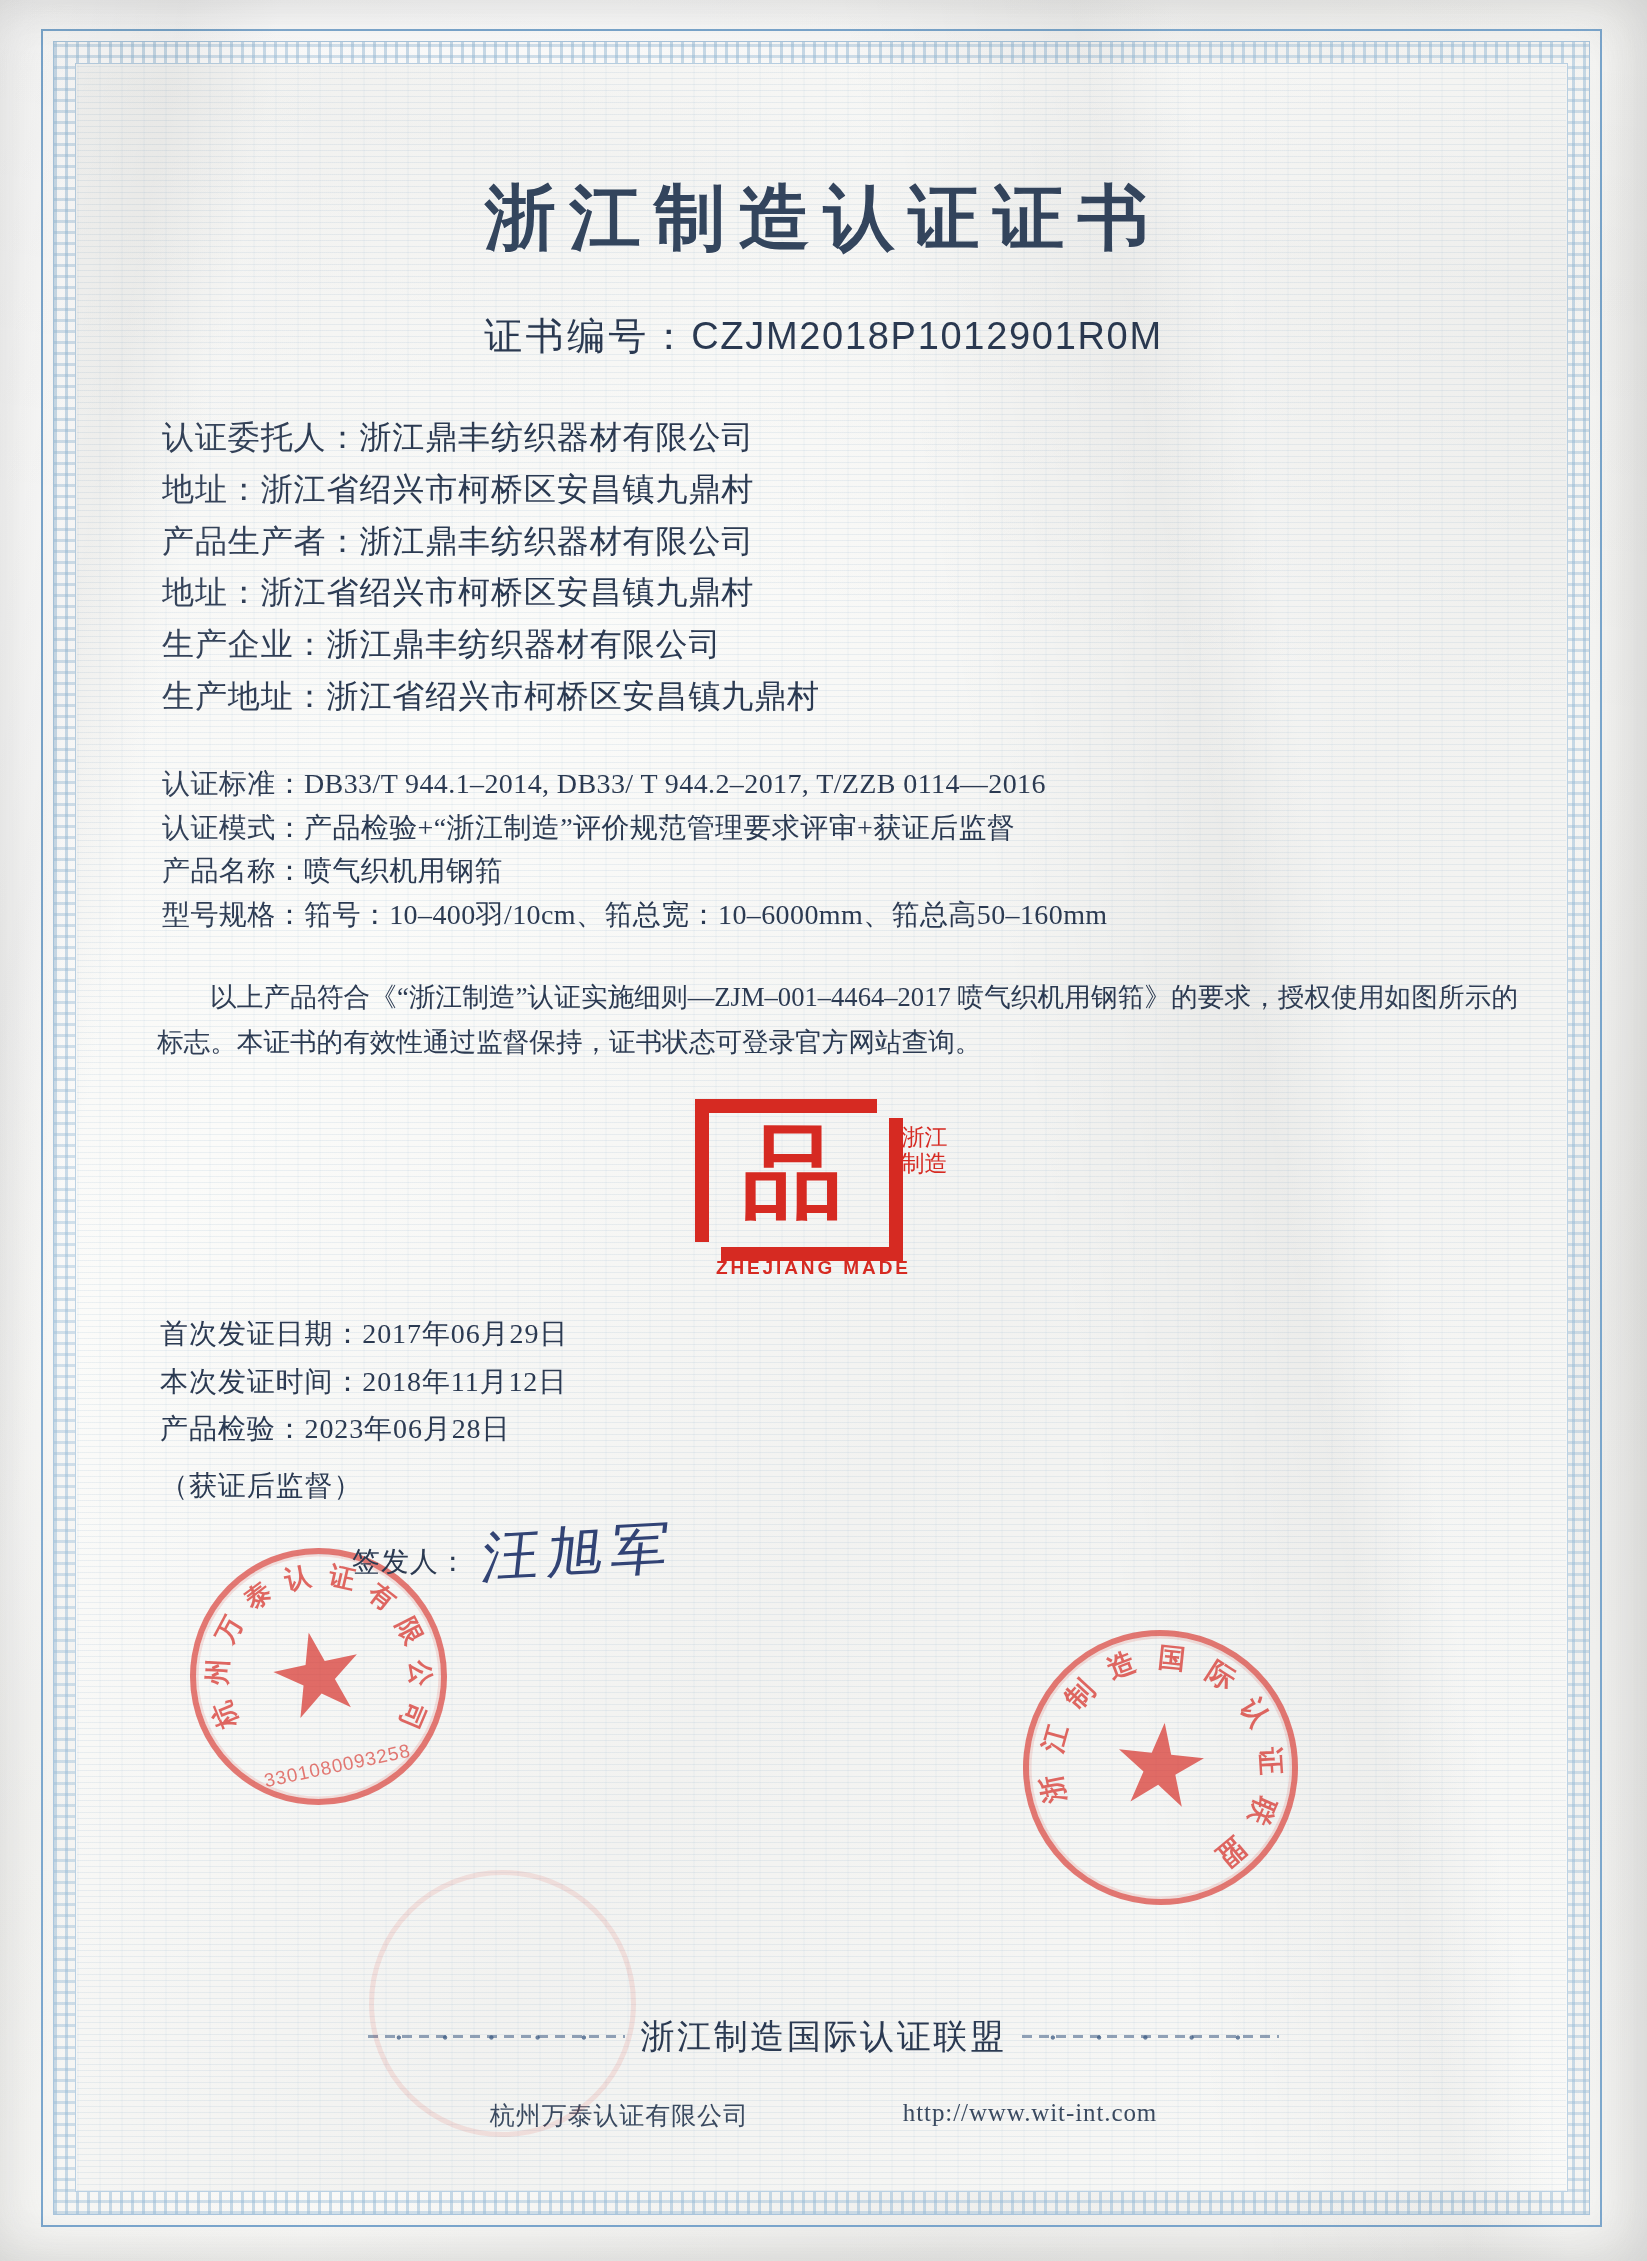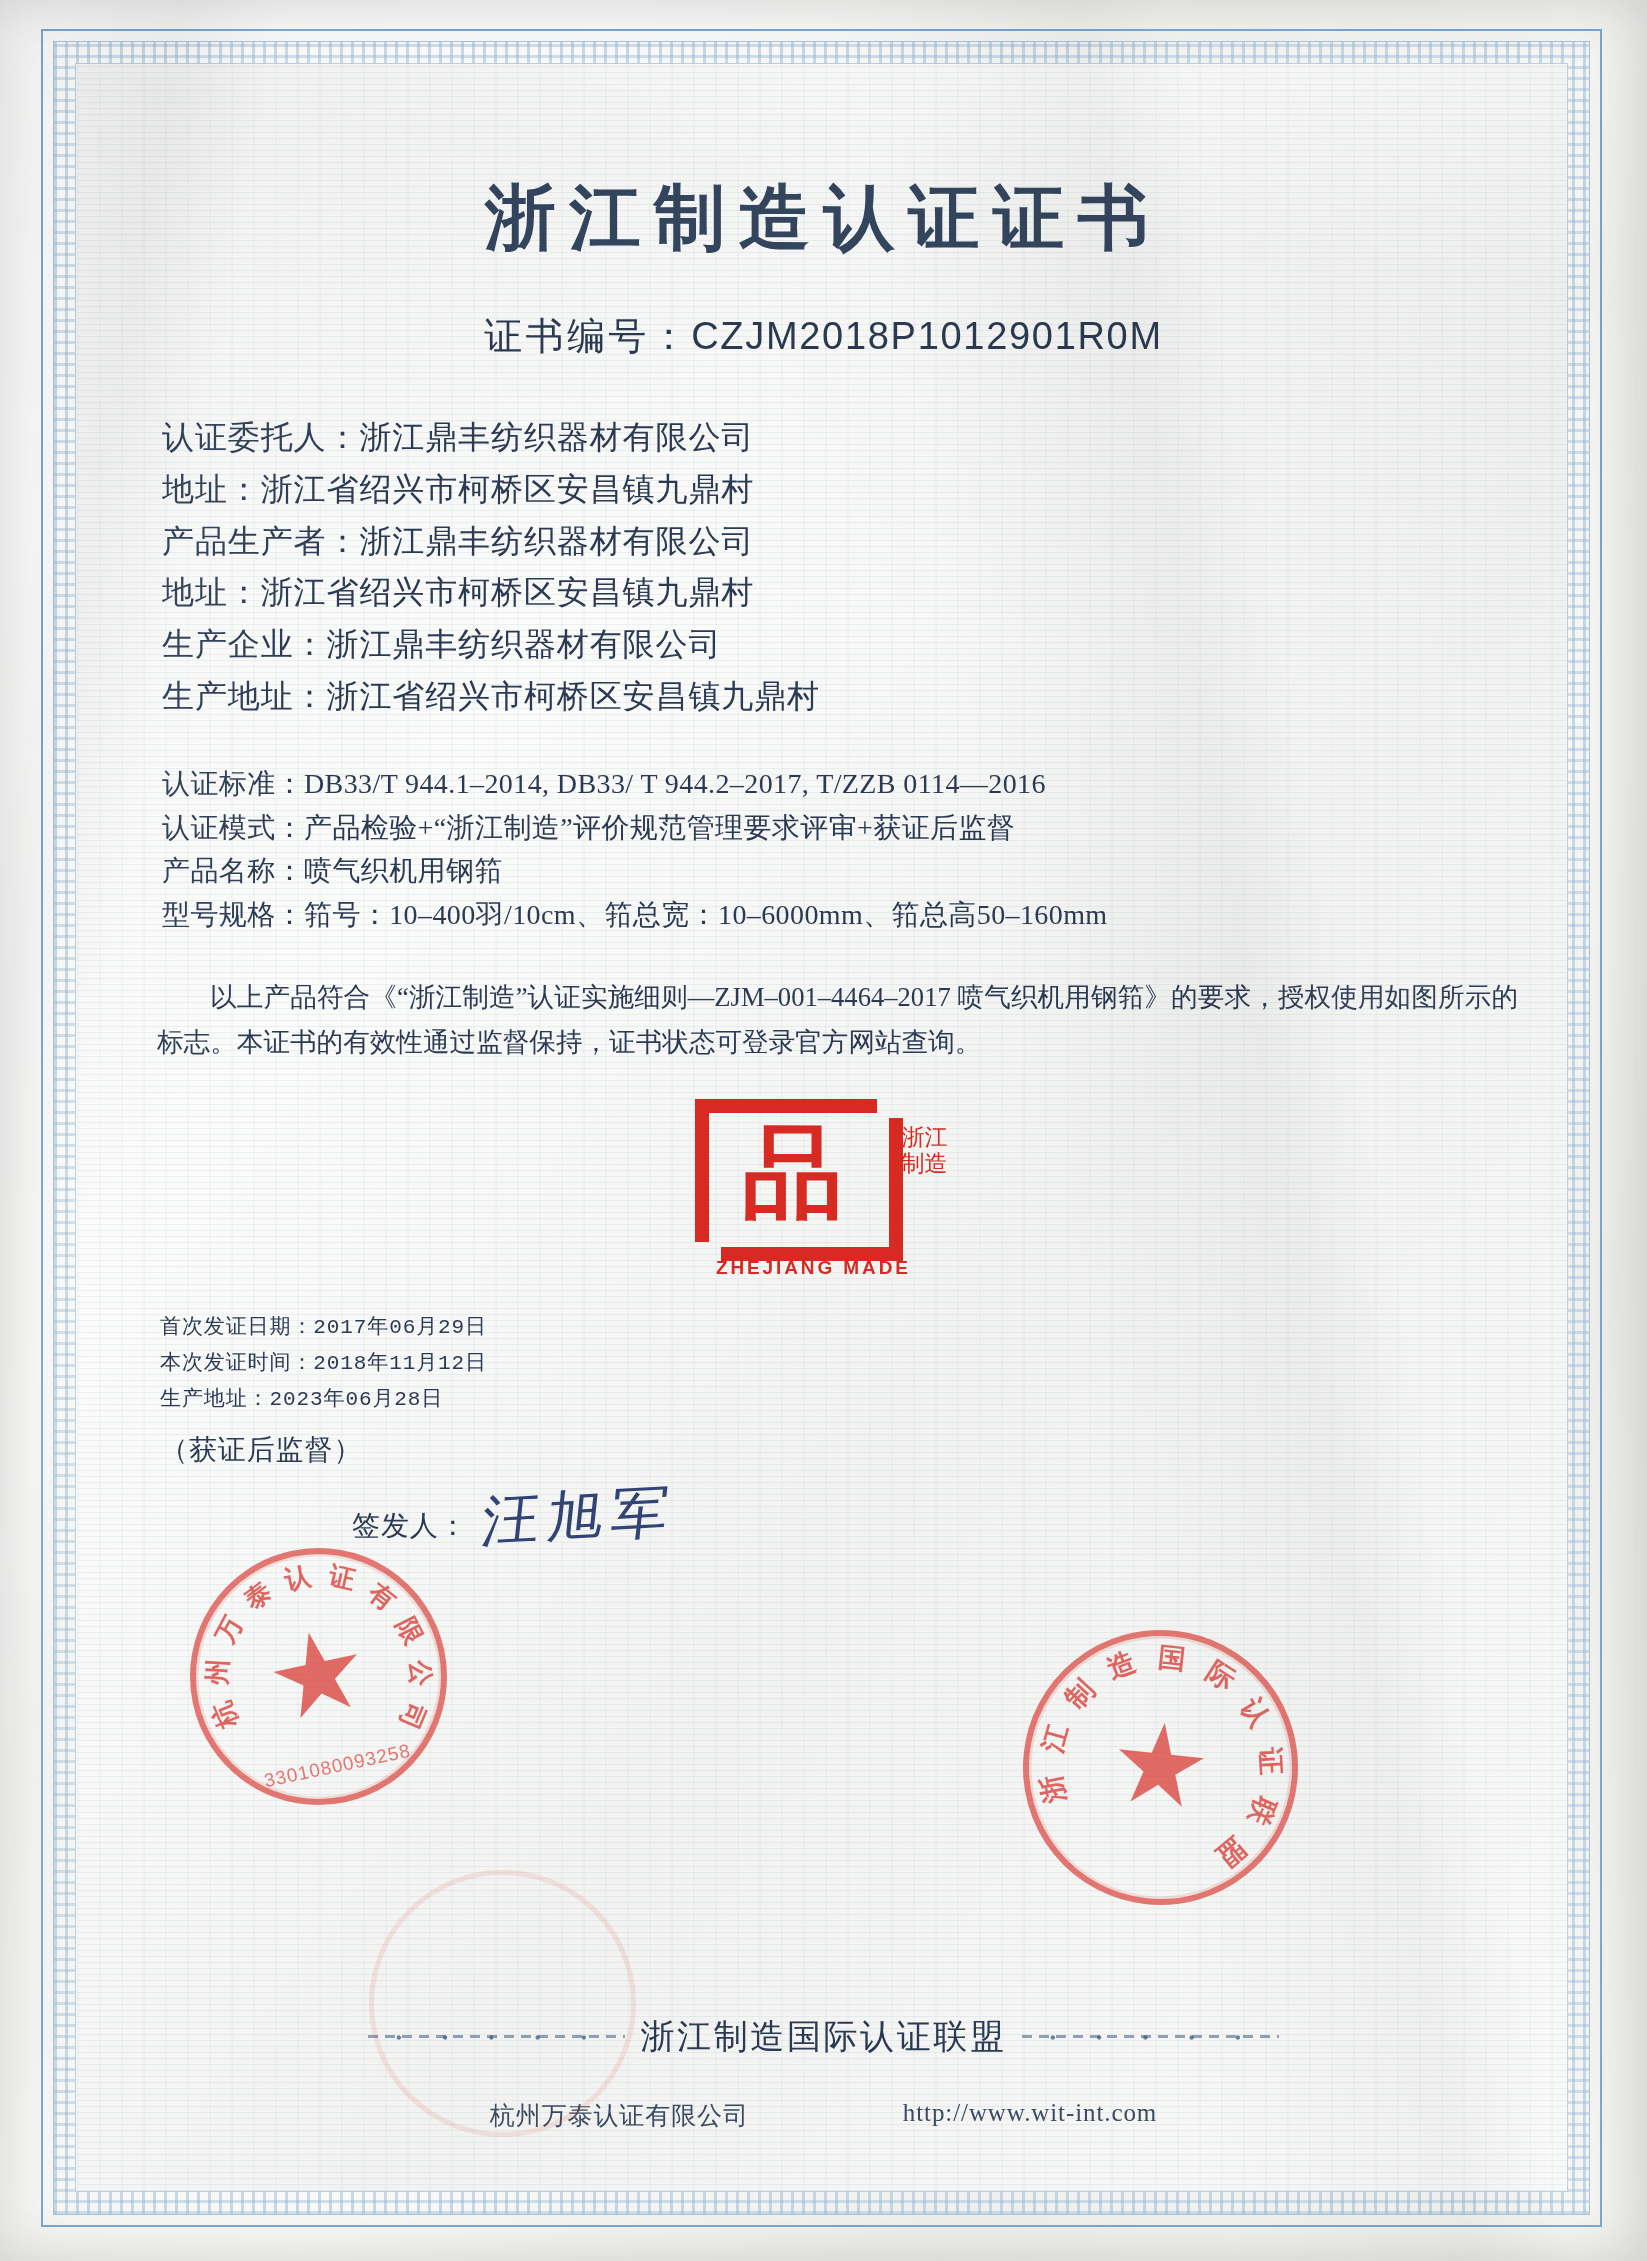--- a/index.html
+++ b/index.html
@@ -207,25 +207,24 @@
   }
 
   
   .dates {
     margin-top: 29px;
     padding-left: 48px;
     position: relative;
     z-index: 3;
   }
   .date-row {
-    font-size: 21px;
+    font-size: 28px;
     line-height: 1.70;
     color: #2b3a52;
     letter-spacing: 0.9px;
-    font-family: Liberation Mono, monospace;
   }
   .seal-note {
     margin-top: 13.7px;
     font-size: 28px;
     color: #2b3a52;
     letter-spacing: 0.9px;
   }
 
   .sign-row {
     margin-top: 19px;
@@ -396,21 +395,21 @@
         <div class="bracket-br"></div>
         <div class="glyph">品</div>
         <div class="side-text">浙江制造</div>
         <div class="latin">ZHEJIANG MADE</div>
       </div>
     </div>
 
     <div class="dates">
       <div class="date-row">首次发证日期：2017年06月29日</div>
       <div class="date-row">本次发证时间：2018年11月12日</div>
-      <div class="date-row">生产地址：2023年06月28日</div>
+      <div class="date-row">产品检验：2023年06月28日</div>
       <div class="seal-note">（获证后监督）</div>
     </div>
 
     <div class="sign-row">
       <span>签发人：</span>
       <span class="signature">汪旭军</span>
     </div>
 
     <div class="footer">
       <div class="footer-org">

